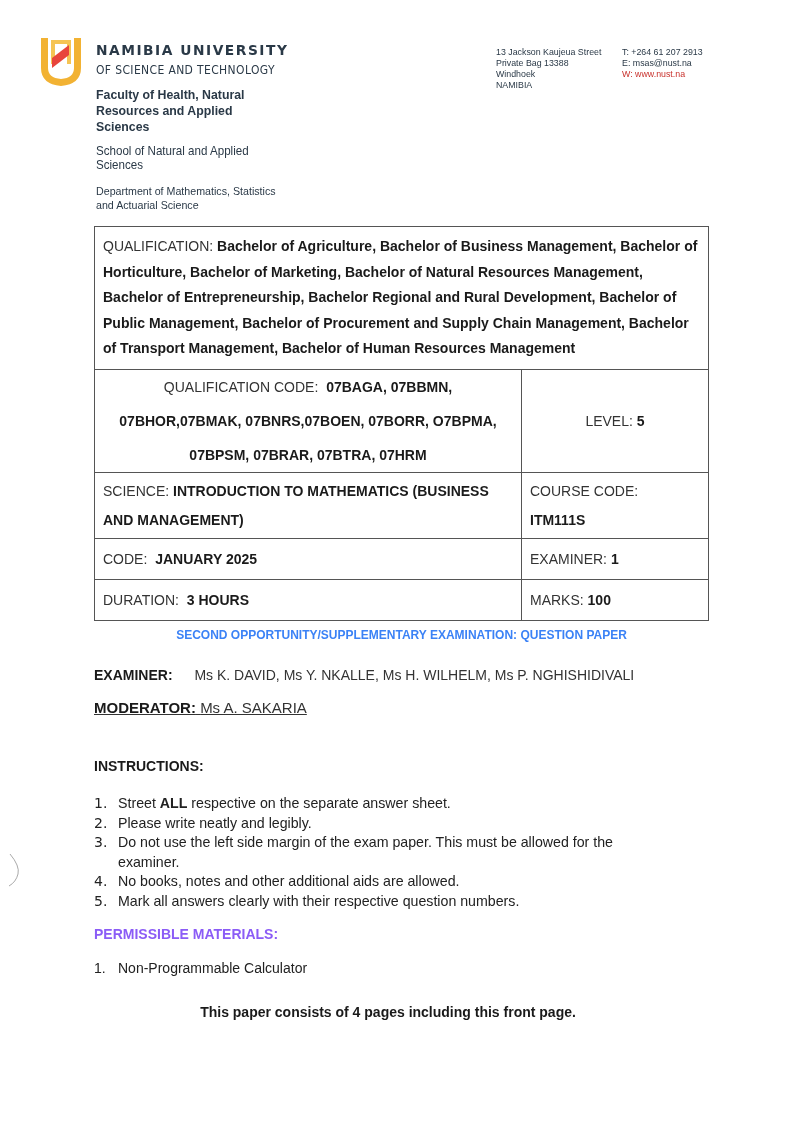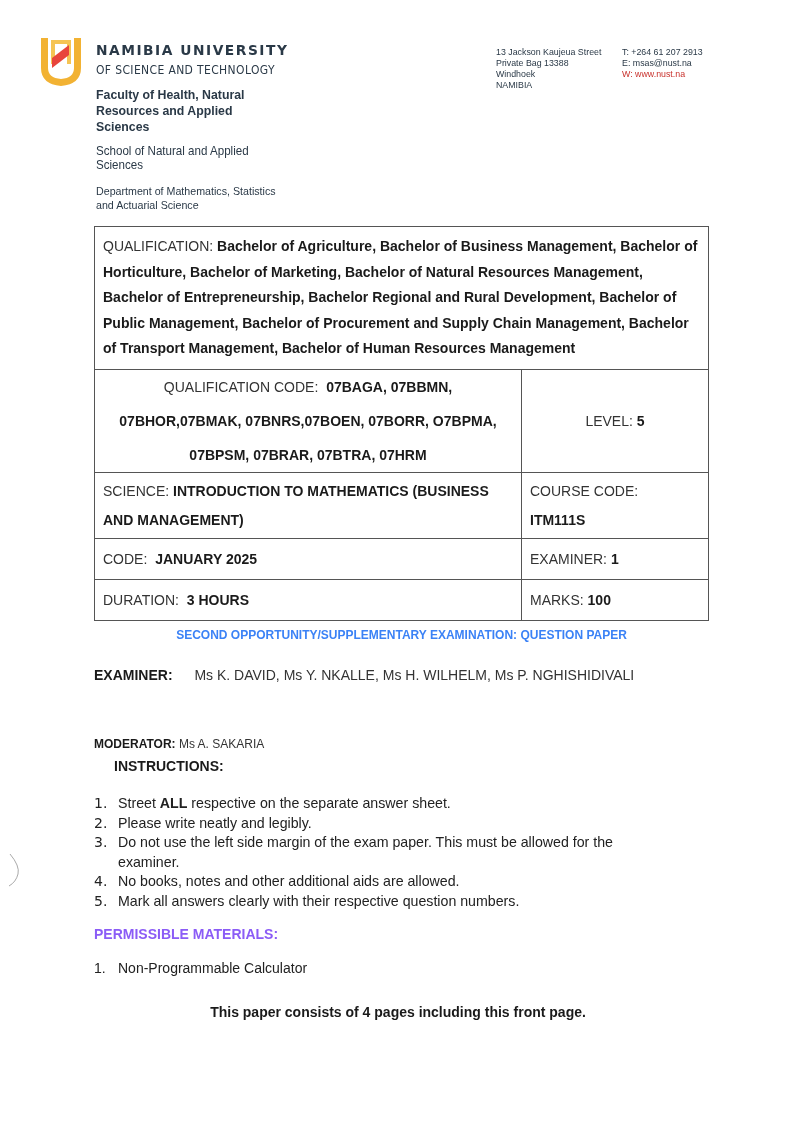--- a/index.html
+++ b/index.html
@@ -60,35 +60,35 @@
     .row-date td { height: 40px; }
     .row-dur td { height: 40px; }
     .col-left { width: 410px; }
 
     .exam-title {
       left: 94px; top: 628px; width: 615px; text-align: center;
       font-size: 12px; font-weight: bold; color: #3b82f6;
     }
     .examiner { left: 94px; top: 667px; font-size: 14px; color: #333; }
     .examiner b { color: #1a1a1a; margin-right: 18px; }
-    .moderator { left: 94px; top: 737px; font-size: 12px; color: #333; }
+    .moderator { left: 94px; top: 699px; font-size: 15px; color: #333; text-decoration: underline; }
     .moderator b { color: #1a1a1a; }
 
-    .instr-head { left: 94px; top: 758px; font-size: 14px; font-weight: bold; color: #1a1a1a; margin-left: 20px; }
+    .instr-head { left: 94px; top: 758px; font-size: 14px; font-weight: bold; color: #1a1a1a; }
     .instr-list { left: 94px; top: 794px; width: 580px; font-size: 14.2px; color: #222; line-height: 19.5px; }
     .instr-item { display: flex; }
     .instr-num { width: 24px; flex: none; font-family: "DejaVu Sans", sans-serif; font-size: 14px; }
     .instr-text { flex: 1; }
 
     .perm-head { left: 94px; top: 926px; font-size: 14px; font-weight: bold; color: #8b5cf6; }
     .perm-list { left: 94px; top: 960px; font-size: 14px; color: #222; display: flex; }
     .perm-list .num { width: 24px; }
 
     .footer-note {
-      left: 98px; top: 1004px; width: 600px; text-align: center;
+      left: 88px; top: 1004px; width: 600px; text-align: center;
       font-size: 14px; font-weight: bold; color: #1a1a1a;
     }
 
     .margin-mark { left: 6px; top: 852px; width: 20px; height: 36px; }
   </style>
 </head>
 <body>
 
 <svg class="abs logo" viewBox="0 0 50 54">
   <path d="M5 4 L5 34 Q5 50 25 52 Q45 50 45 34 L45 4 L38 4 L38 34 Q38 44 25 45 Q12 44 12 34 L12 4 Z" fill="#f2b233"></path>

